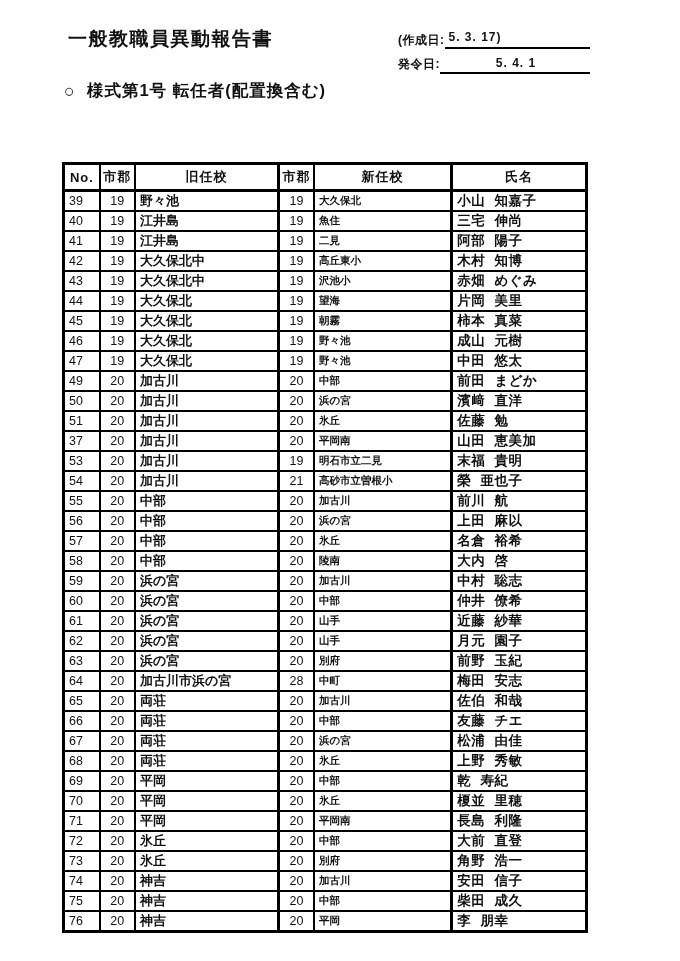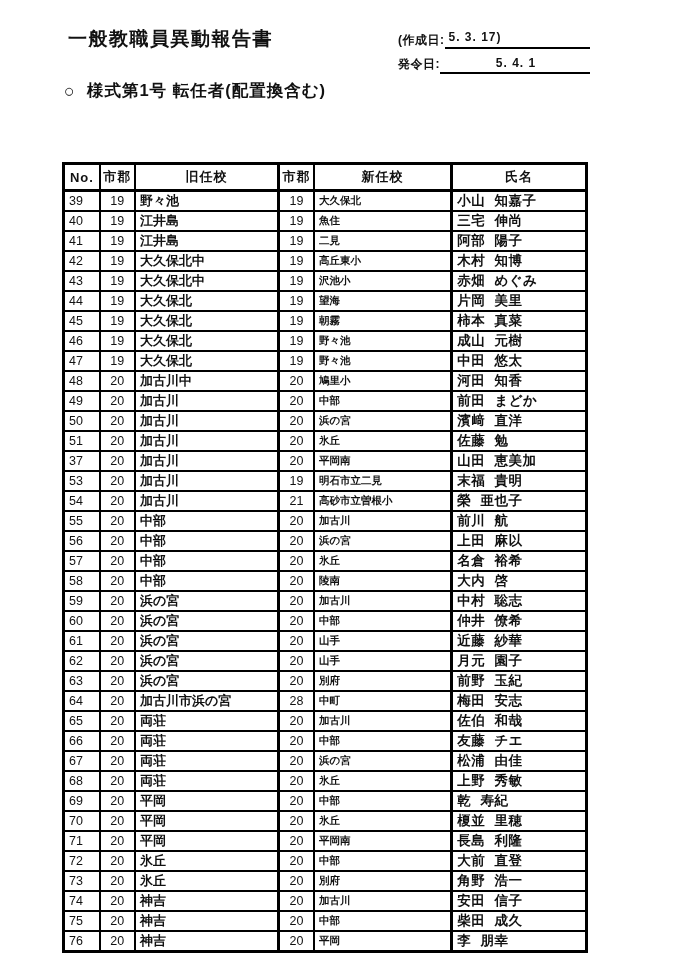--- a/index.html
+++ b/index.html
@@ -188,28 +188,20 @@
         </tr>
         <tr>
           <td class="no-cell">47</td>
           <td class="city-cell">19</td>
           <td class="old-school-cell">大久保北</td>
           <td class="city-cell">19</td>
           <td class="new-school-cell">野々池</td>
           <td class="name-cell">中田 悠太</td>
         </tr>
         <tr>
-          <td class="no-cell">48</td>
-          <td class="city-cell">20</td>
-          <td class="old-school-cell">加古川中</td>
-          <td class="city-cell">20</td>
-          <td class="new-school-cell">鳩里小</td>
-          <td class="name-cell">河田 知香</td>
-        </tr>
-        <tr>
           <td class="no-cell">49</td>
           <td class="city-cell">20</td>
           <td class="old-school-cell">加古川</td>
           <td class="city-cell">20</td>
           <td class="new-school-cell">中部</td>
           <td class="name-cell">前田 まどか</td>
         </tr>
         <tr>
           <td class="no-cell">50</td>
           <td class="city-cell">20</td>

